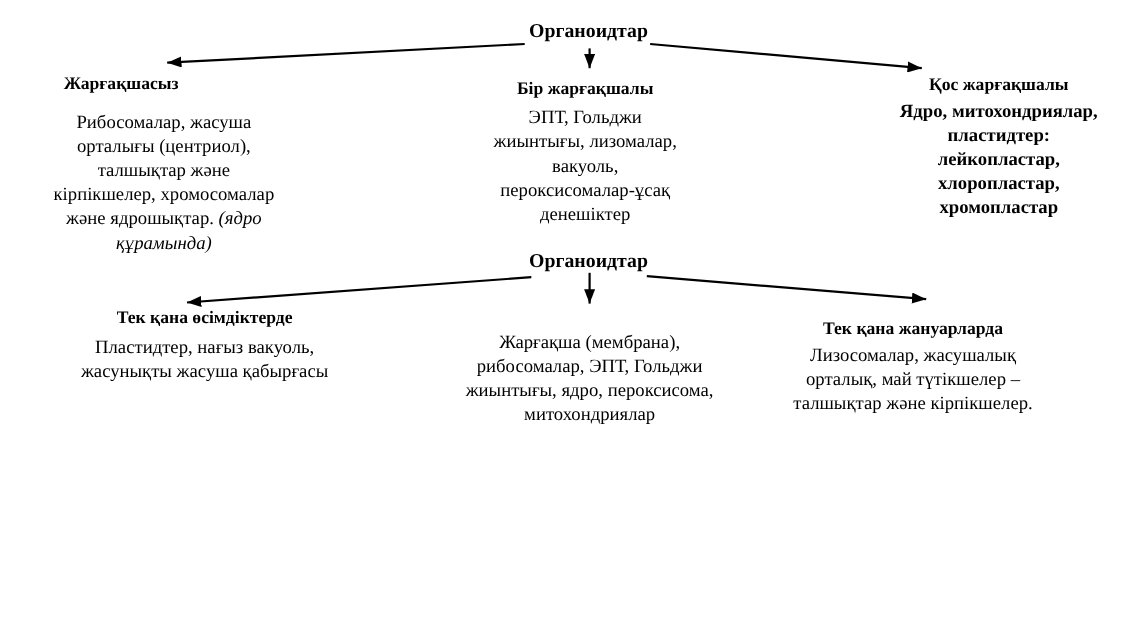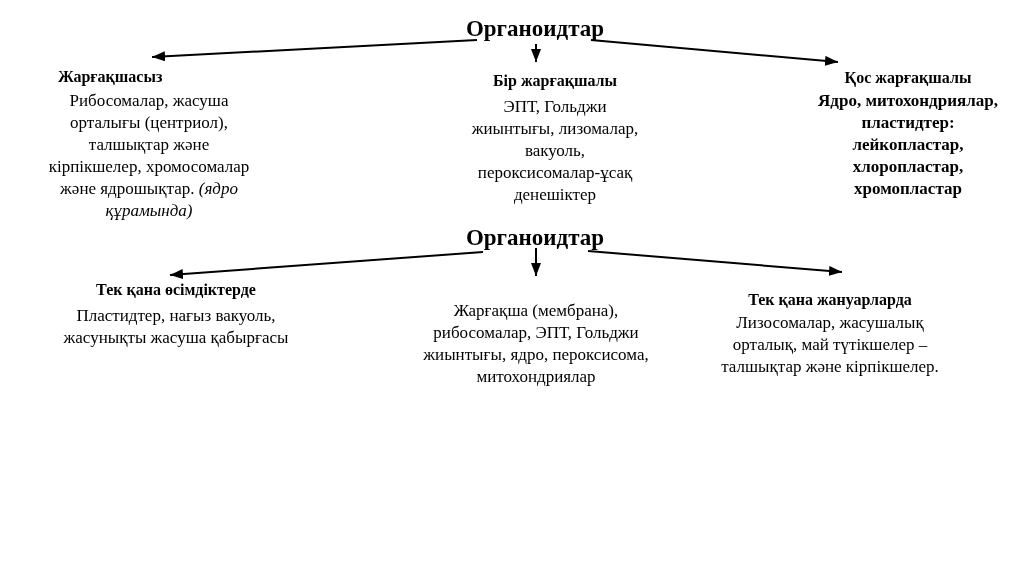--- a/index.html
+++ b/index.html
@@ -16,60 +16,60 @@
   .arrow-layer {
     position: absolute;
     left: 0; top: 0;
     width: 1024px; height: 576px;
     pointer-events: none;
   }
   .node-title {
     position: absolute;
     width: 260px;
     text-align: center;
-    font-size: 23px;
+    font-size: 18px;
     font-weight: bold;
     line-height: 21px;
   }
   .branch {
     position: absolute;
   }
   .branch .heading {
     font-size: 16px;
     font-weight: bold;
     line-height: 21px;
     text-align: center;
   }
   .branch .heading.left-aligned {
     text-align: left;
   }
   .branch .body {
     font-size: 17px;
     line-height: 22px;
     text-align: center;
-    margin-top: 3px;
+    margin-top: 13px;
   }
   .lines {
     display: block;
     white-space: pre-line;
   }
   .italic-note { font-style: italic; }
 
   
   #d1-title   { left: 405px; top: 18px; }
   #d1-b1      { left: 30px;  top: 66px; width: 238px; }
   #d1-b1 .heading { margin-left: 28px; }
-  #d1-b2      { left: 440px; top: 70px; width: 230px; }
+  #d1-b2      { left: 417px; top: 70px; width: 230px; }
   #d1-b2 .body { margin-top: 5px; }
   #d1-b3      { left: 795px; top: 67px; width: 226px; }
   #d1-b3 .body { margin-top: 2px; font-weight: bold; }
 
   
   #d2-title   { left: 405px; top: 227px; }
-  #d2-b1      { left: 30px;  top: 279px; width: 292px; }
+  #d2-b1      { left: 40px;  top: 279px; width: 292px; }
   #d2-b1 .body { margin-top: 5px; }
   #d2-b2      { left: 406px; top: 281px; width: 260px; }
   #d2-b2 .body { margin-top: 19px; }
   #d2-b3      { left: 703px; top: 289px; width: 254px; }
   #d2-b3 .body { margin-top: 2px; }
 </style>
 </head>
 <body>
 
 <div class="slide">

